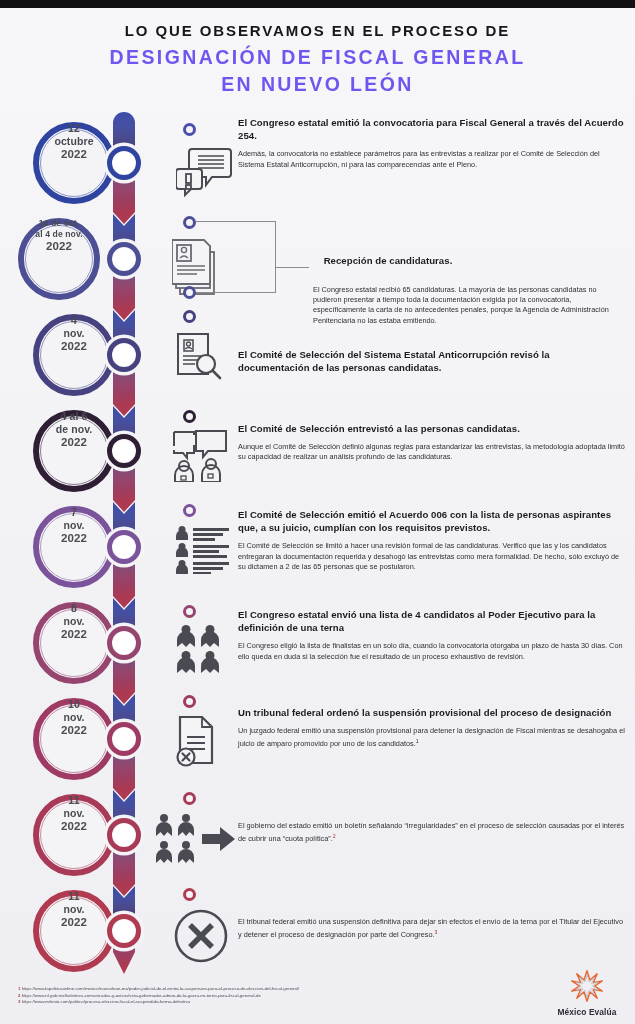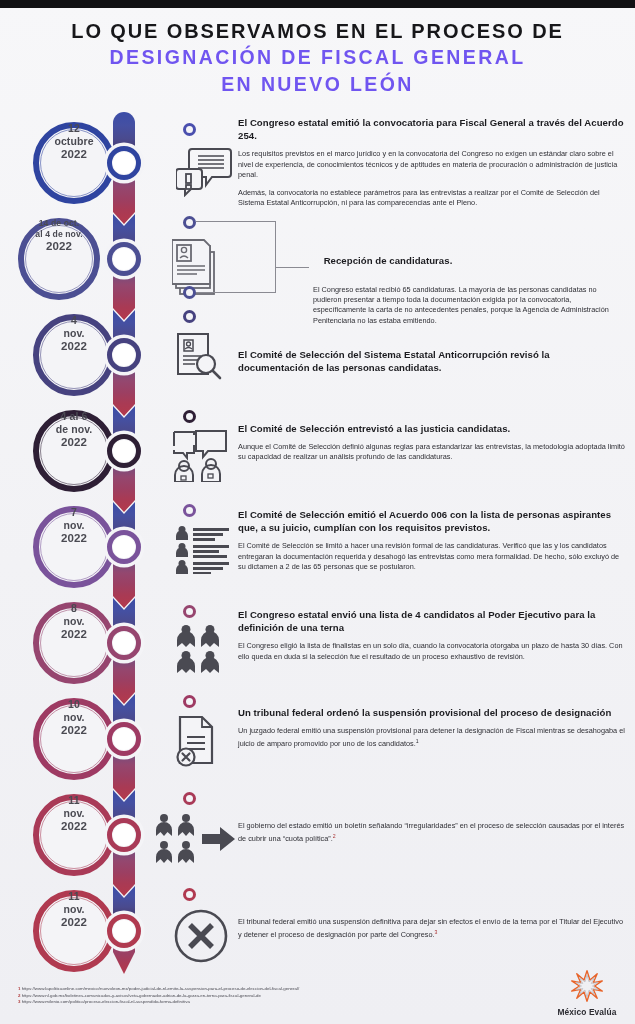--- a/index.html
+++ b/index.html
@@ -15,21 +15,21 @@
     background:linear-gradient(180deg,#f7f7f9 0%,#f2f2f5 55%,#efeff3 100%);
   }
   
   .topbar {
     position:absolute; left:0; top:0; width:635px; height:8px;
     background:#111114;
   }
   
   .header { position:absolute; left:0; top:18px; width:635px; text-align:center; }
   .h-line1 {
-    font-size:20px; font-weight:bold; letter-spacing:1.9px;
+    font-size:15px; font-weight:bold; letter-spacing:1.9px;
     color:#17171a; line-height:26px; white-space:nowrap;
   }
   .h-line2, .h-line3 {
     font-size:19.5px; font-weight:bold; letter-spacing:2.4px;
     color:#6c5ce7; line-height:27px; white-space:nowrap;
   }
   .h-line2 { color:#7055f0; }
   .h-line3 { color:#7055f0; }
 
   
@@ -174,21 +174,20 @@
       <svg width="58" height="52" viewBox="0 0 58 52" fill="none" stroke="#4a4a52" stroke-width="2">
         <path d="M16 4 h36 a3 3 0 0 1 3 3 v22 a3 3 0 0 1 -3 3 h-16 l-6 8 v-8 h-14 a3 3 0 0 1 -3 -3 v-22 a3 3 0 0 1 3 -3 z"></path>
         <path d="M22 11 h26 M22 15 h26 M22 19 h26 M22 23 h26" stroke-width="1.6"></path>
         <path d="M3 24 h20 a3 3 0 0 1 3 3 v14 a3 3 0 0 1 -3 3 h-8 l-6 6 v-6 h-6 a3 3 0 0 1 -3 -3 v-14 a3 3 0 0 1 3 -3 z" fill="#f4f4f7"></path>
         <rect x="10" y="29" width="5" height="9" stroke-width="1.8"></rect>
         <rect x="10" y="40" width="5" height="4" stroke-width="1.8"></rect>
       </svg>
     </div>
     <div class="txt" style="left:238px; top:4px; width:390px;">
       <div class="title">El Congreso estatal emitió la convocatoria para Fiscal General a través del Acuerdo 254.</div>
-      <div class="body">Los requisitos previstos en el marco jurídico y en la convocatoria del Congreso no exigen un estándar claro sobre el nivel de experiencia, de conocimientos técnicos y de aptitudes en materia de procuración o administración de justicia penal.</div>
       <div class="body">Además, la convocatoria no establece parámetros para las entrevistas a realizar por el Comité de Selección del Sistema Estatal Anticorrupción, ni para las comparecencias ante el Pleno.</div>
     </div>
   </div>
 
   <div class="row" style="top:208px;">
     <div class="bubble" style="left:18px; top:10px; color:#4c4f93;">
       <div class="bubble-ring"></div>
       <div class="bubble-inner"></div>
       <div class="bubble-txt">
         <div class="sm">14 de oct.</div>
@@ -282,21 +281,21 @@
         <path d="M24 1 h30 v20 h-18 l-5 6 v-6 h-7 z"></path>
         <circle cx="12" cy="36" r="5"></circle>
         <path d="M3 52 v-7 a9 9 0 0 1 18 0 v7 z"></path>
         <rect x="9" y="46" width="5" height="4" stroke-width="1.3"></rect>
         <circle cx="39" cy="34" r="5"></circle>
         <path d="M30 52 v-8 a9 9 0 0 1 18 0 v8 z"></path>
         <rect x="36" y="44" width="5" height="4" stroke-width="1.3"></rect>
       </svg>
     </div>
     <div class="txt" style="left:238px; top:22px; width:390px;">
-      <div class="title">El Comité de Selección entrevistó a las justicia candidatas.</div>
+      <div class="title">El Comité de Selección entrevistó a las personas candidatas.</div>
       <div class="body">Aunque el Comité de Selección definió algunas reglas para estandarizar las entrevistas, la metodología adoptada limitó su capacidad de realizar un análisis profundo de las candidaturas.</div>
     </div>
   </div>
 
   <div class="row" style="top:496px;">
     <div class="bubble" style="left:33px; top:10px; color:#7a539b;">
       <div class="bubble-ring"></div>
       <div class="bubble-inner"></div>
       <div class="bubble-txt">
         <div>7</div>

